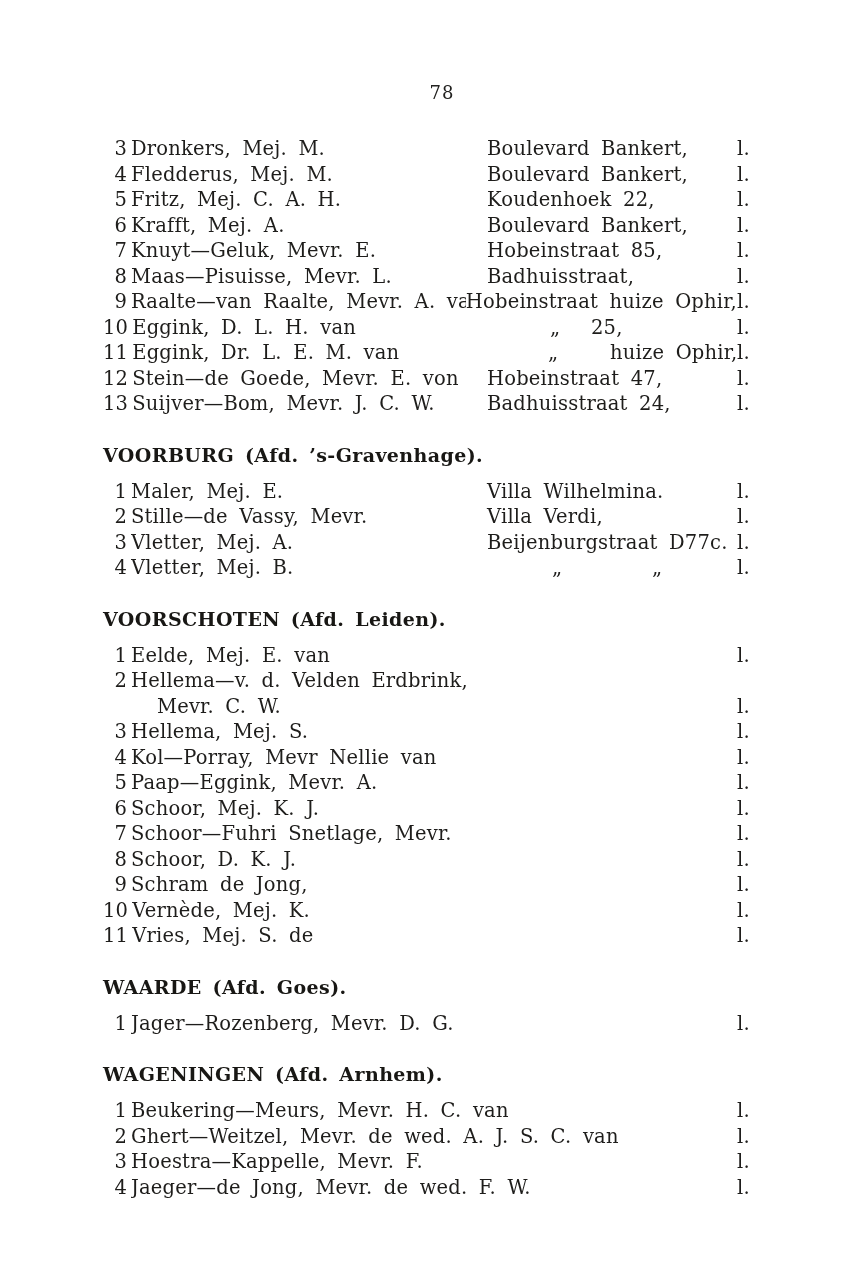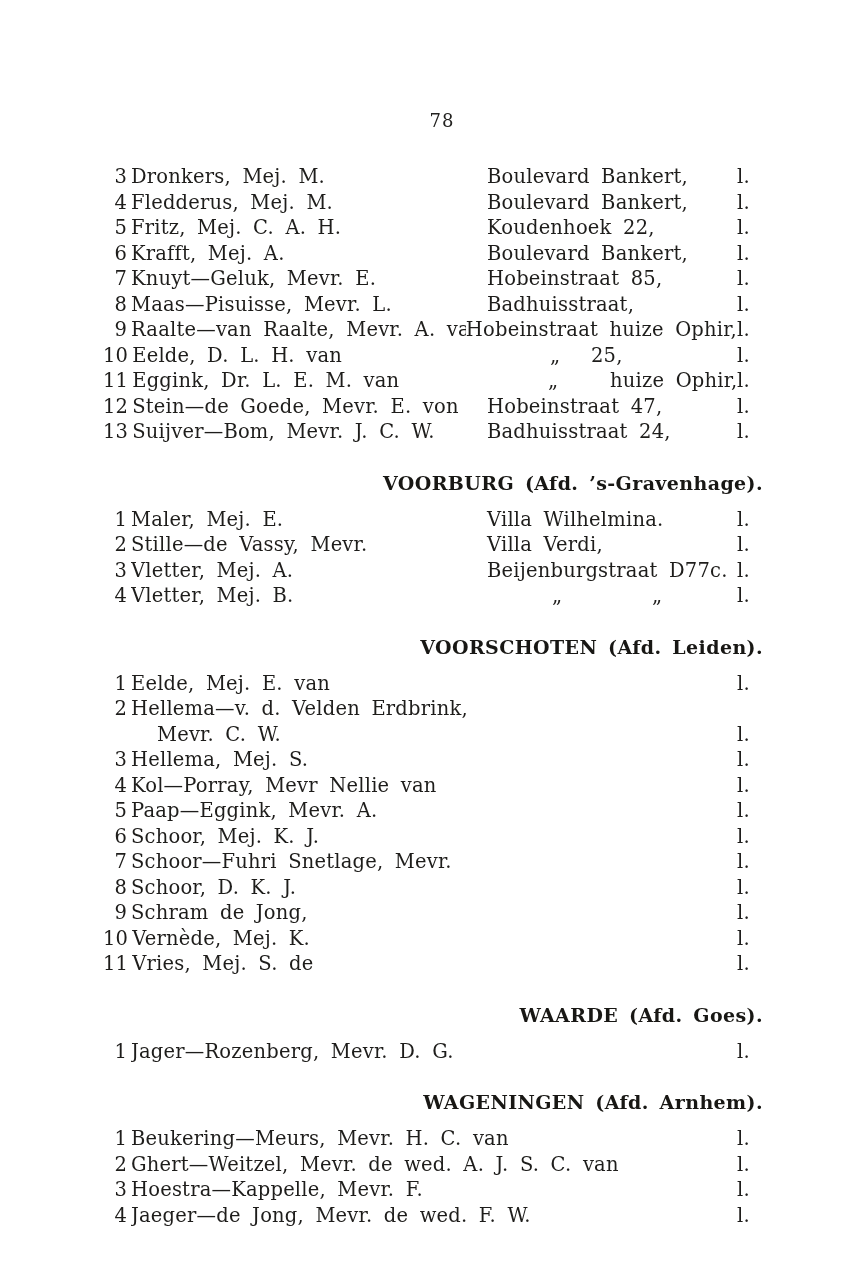--- a/index.html
+++ b/index.html
@@ -1,18 +1,18 @@
 <!DOCTYPE html>
 <html><head>
 <meta charset="utf-8">
 <style>
   html,body{margin:0;padding:0;background:#ffffff;}
   .page{
     width:840px;height:1280px;background:#ffffff;overflow:hidden;
-    position:relative;box-sizing:border-box;padding-top:112px;
+    position:relative;box-sizing:border-box;padding-top:84px;
     font-family:"DejaVu Serif","Liberation Serif",serif;
     color:#1e1d1b;
   }
   .page-number{
     text-align:center;text-indent:44px;font-size:18px;line-height:18px;
     letter-spacing:1px;color:#232220;
   }
   .content{margin-left:103px;width:660px;margin-top:34px;}
   .row{
     display:flex;font-size:19.5px;line-height:25.5px;
@@ -21,21 +21,21 @@
   .num{flex:0 0 24px;text-align:right;}
   .name{flex:1 1 auto;margin-left:4px;overflow:hidden;}
   .cont .name{padding-left:26px;}
   .addr{flex:0 0 250px;position:relative;}
   .mark{flex:0 0 26px;text-align:left;}
   .p{position:absolute;top:0;}
   .ditto-mid .p0{left:63px;}   .ditto-mid .p1{left:104px;}
   .ditto-ophir .p0{left:61px;} .ditto-ophir .p1{left:123px;}
   .ditto-double .p0{left:65px;}.ditto-double .p1{left:165px;}
   .section-title{
-    text-align:right;font-weight:bold;font-size:19px;line-height:26px;
+    text-align:left;font-weight:bold;font-size:19px;line-height:26px;
     letter-spacing:0.4px;word-spacing:0.2em;margin:25px 0 11px 0;
     color:#181714;
   }
 </style>
 </head>
 <body>
 
 <div class="page">
   <div class="page-number">78</div>
   <div class="content">
@@ -76,21 +76,21 @@
         <span class="mark">l.</span>
       </div>
       <div class="row">
         <span class="num">9</span>
         <span class="name">Raalte—van Raalte, Mevr. A. van</span>
         <span class="addr">Hobeinstraat huize Ophir,</span>
         <span class="mark">l.</span>
       </div>
       <div class="row">
         <span class="num">10</span>
-        <span class="name">Eelde, D. L. H. van</span>
+        <span class="name">Eggink, D. L. H. van</span>
         <span class="addr ditto-mid">
           <span class="p p0">„</span>
           <span class="p p1">25,</span>
         </span>
         <span class="mark">l.</span>
       </div>
       <div class="row">
         <span class="num">11</span>
         <span class="name">Eggink, Dr. L. E. M. van</span>
         <span class="addr ditto-ophir">

